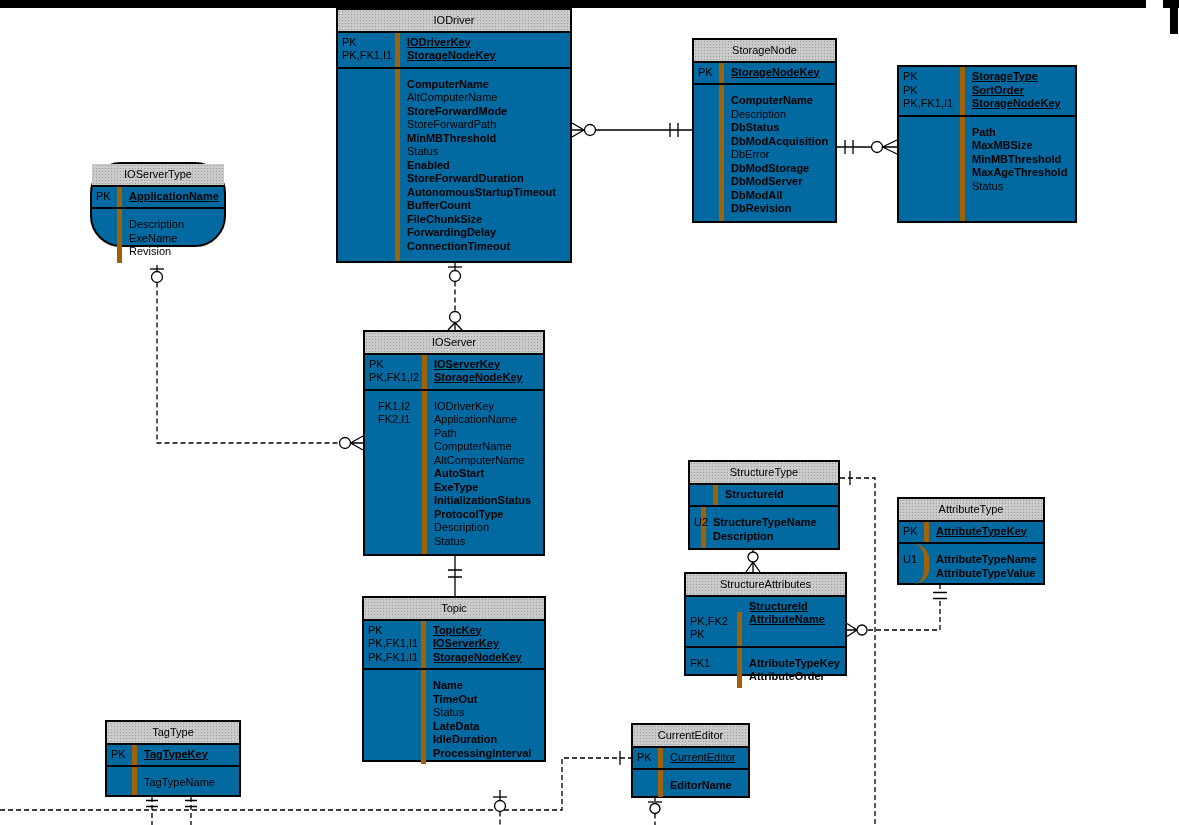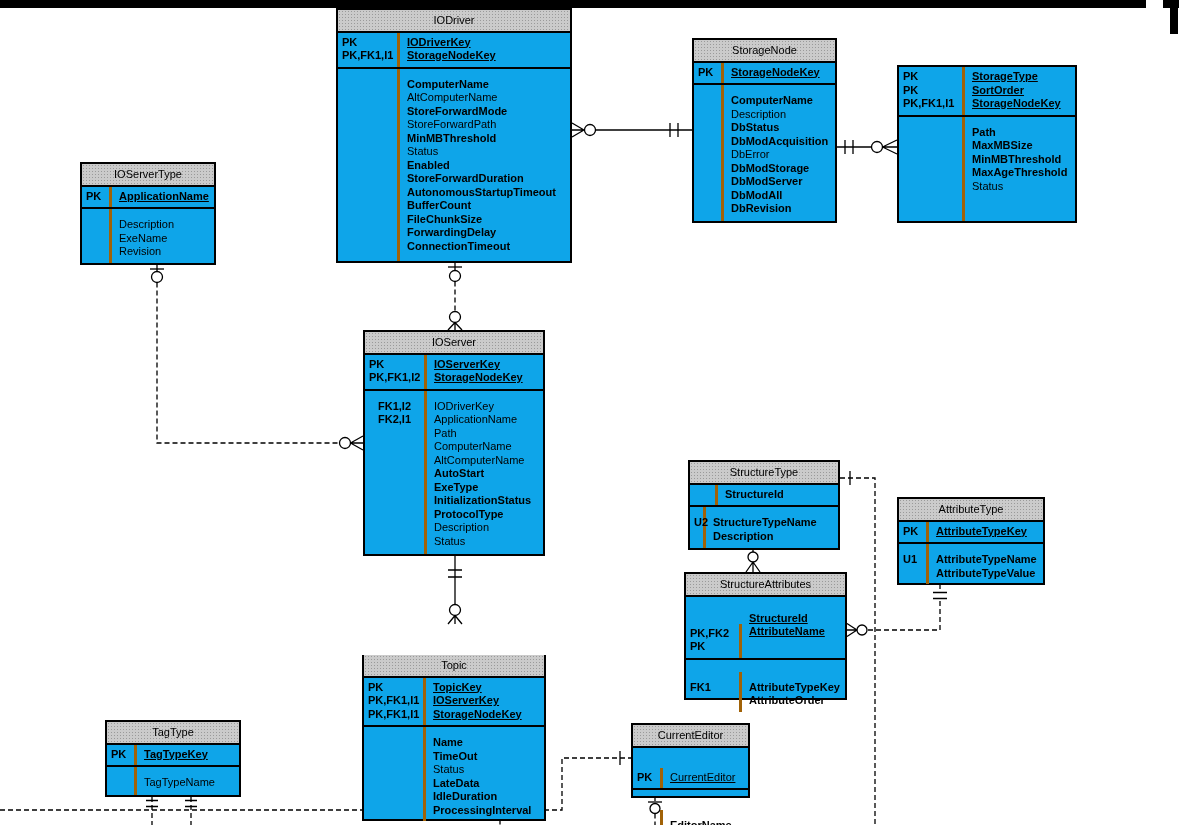--- a/index.html
+++ b/index.html
@@ -3,31 +3,31 @@
 <meta charset="utf-8">
 <style>
   html,body{margin:0;padding:0;background:#fff}
   #page{position:relative;width:1179px;height:825px;background:#fff;overflow:hidden;
         font-family:"Liberation Sans",sans-serif;color:#000}
   .topbar{position:absolute;background:#000}
   #rel-layer{position:absolute;left:0;top:0;width:1179px;height:825px}
   #rel-layer path{stroke:#000;stroke-width:1.3;fill:none}
   #rel-layer path.d{stroke-dasharray:5 3}
   #rel-layer circle{stroke:#000;stroke-width:1.3;fill:#fff}
-  .entity{position:absolute;box-sizing:border-box;border:2px solid #000;background:#0ea5e9;
+  .entity{position:absolute;box-sizing:border-box;border:2px solid #000;background:#0369a1;
           display:flex;flex-direction:column;font-size:11px;line-height:13.5px}
   .etitle{flex:none;background:#cbcbcb;
           background-image:radial-gradient(#9a9a9a 0.5px, rgba(0,0,0,0) 0.6px);
           background-size:3px 3px;
           border-bottom:2px solid #000;text-align:center;padding:4px 2px 3px 2px}
   .esec{display:flex;align-items:stretch;box-sizing:border-box}
   .sec-pk{flex:none;border-bottom:2px solid #000}
   .sec-attr{flex:1}
-  .kcol{flex:none;box-sizing:border-box;border-right:3px solid #a16207;
-        padding:3px 2px 4px 4px;font-weight:bold;white-space:nowrap}
+  .kcol{flex:none;box-sizing:border-box;border-right:5px solid #a16207;
+        padding:3px 2px 4px 4px;font-weight:normal;white-space:nowrap}
   .fcol{flex:1;padding:3px 2px 4px 7px;white-space:nowrap;overflow:hidden}
   .sec-attr .kcol,.sec-attr .fcol{padding-top:9px}
   .fld.b{font-weight:bold}
   .fld.u{text-decoration:underline}
 </style>
 </head>
 <body>
 
 <div id="page">
 
@@ -199,21 +199,21 @@
         <div class="kcol" style="width: 66px;"></div>
         <div class="fcol">
             <div class="fld b">Path</div>
             <div class="fld b">MaxMBSize</div>
             <div class="fld b">MinMBThreshold</div>
             <div class="fld b">MaxAgeThreshold</div>
             <div class="fld">Status</div>
           </div>
       </div>
     </div>
-      <div class="entity" style="left: 80px; top: 162px; width: 136px; height: 103px;">
+      <div class="entity" style="left: 90px; top: 162px; width: 136px; height: 85px; border-radius: 31px;">
       <div class="etitle">IOServerType</div>
       <div class="esec sec-pk">
         <div class="kcol" style="width: 30px;">
             <div class="kd">PK</div>
           </div>
         <div class="fcol">
             <div class="fld b u">ApplicationName</div>
           </div>
       </div>
       <div class="esec sec-attr">
@@ -281,30 +281,30 @@
       <div class="etitle">AttributeType</div>
       <div class="esec sec-pk">
         <div class="kcol" style="width: 30px;">
             <div class="kd">PK</div>
           </div>
         <div class="fcol">
             <div class="fld b u">AttributeTypeKey</div>
           </div>
       </div>
       <div class="esec sec-attr">
-        <div class="kcol" style="width: 30px;">
+        <div class="kcol" style="width: 30px; border-radius: 15px;">
             <div class="kd">U1</div>
           </div>
         <div class="fcol">
             <div class="fld b">AttributeTypeName</div>
             <div class="fld b">AttributeTypeValue</div>
           </div>
       </div>
     </div>
-      <div class="entity" style="left: 684px; top: 572px; width: 163px; height: 128px; gap: 12px;">
+      <div class="entity" style="left: 684px; top: 572px; width: 163px; height: 104px;">
       <div class="etitle">StructureAttributes</div>
       <div class="esec sec-pk">
         <div class="kcol" style="width: 56px; margin-top: 15px;">
             <div class="kd">PK,FK2</div>
             <div class="kd">PK</div>
           </div>
         <div class="fcol">
             <div class="fld b u">StructureId</div>
             <div class="fld b u">AttributeName</div>
           </div>
@@ -312,21 +312,21 @@
       <div class="esec sec-attr">
         <div class="kcol" style="width: 56px;">
             <div class="kd">FK1</div>
           </div>
         <div class="fcol">
             <div class="fld b">AttributeTypeKey</div>
             <div class="fld b">AttributeOrder</div>
           </div>
       </div>
     </div>
-      <div class="entity" style="left: 362px; top: 655px; width: 184px; height: 166px; justify-content: center;">
+      <div class="entity" style="left: 362px; top: 596px; width: 184px; height: 166px;">
       <div class="etitle">Topic</div>
       <div class="esec sec-pk">
         <div class="kcol" style="width: 62px;">
             <div class="kd">PK</div>
             <div class="kd">PK,FK1,I1</div>
             <div class="kd">PK,FK1,I1</div>
           </div>
         <div class="fcol">
             <div class="fld b u">TopicKey</div>
             <div class="fld b u">IOServerKey</div>
@@ -355,21 +355,21 @@
             <div class="fld b u">TagTypeKey</div>
           </div>
       </div>
       <div class="esec sec-attr">
         <div class="kcol" style="width: 30px;"></div>
         <div class="fcol">
             <div class="fld">TagTypeName</div>
           </div>
       </div>
     </div>
-      <div class="entity" style="left: 631px; top: 723px; width: 119px; height: 75px; gap: 20px;">
+      <div class="entity" style="left: 631px; top: 723px; width: 119px; height: 75px;">
       <div class="etitle">CurrentEditor</div>
       <div class="esec sec-pk">
         <div class="kcol" style="width: 30px;">
             <div class="kd">PK</div>
           </div>
         <div class="fcol">
             <div class="fld u">CurrentEditor</div>
           </div>
       </div>
       <div class="esec sec-attr">

